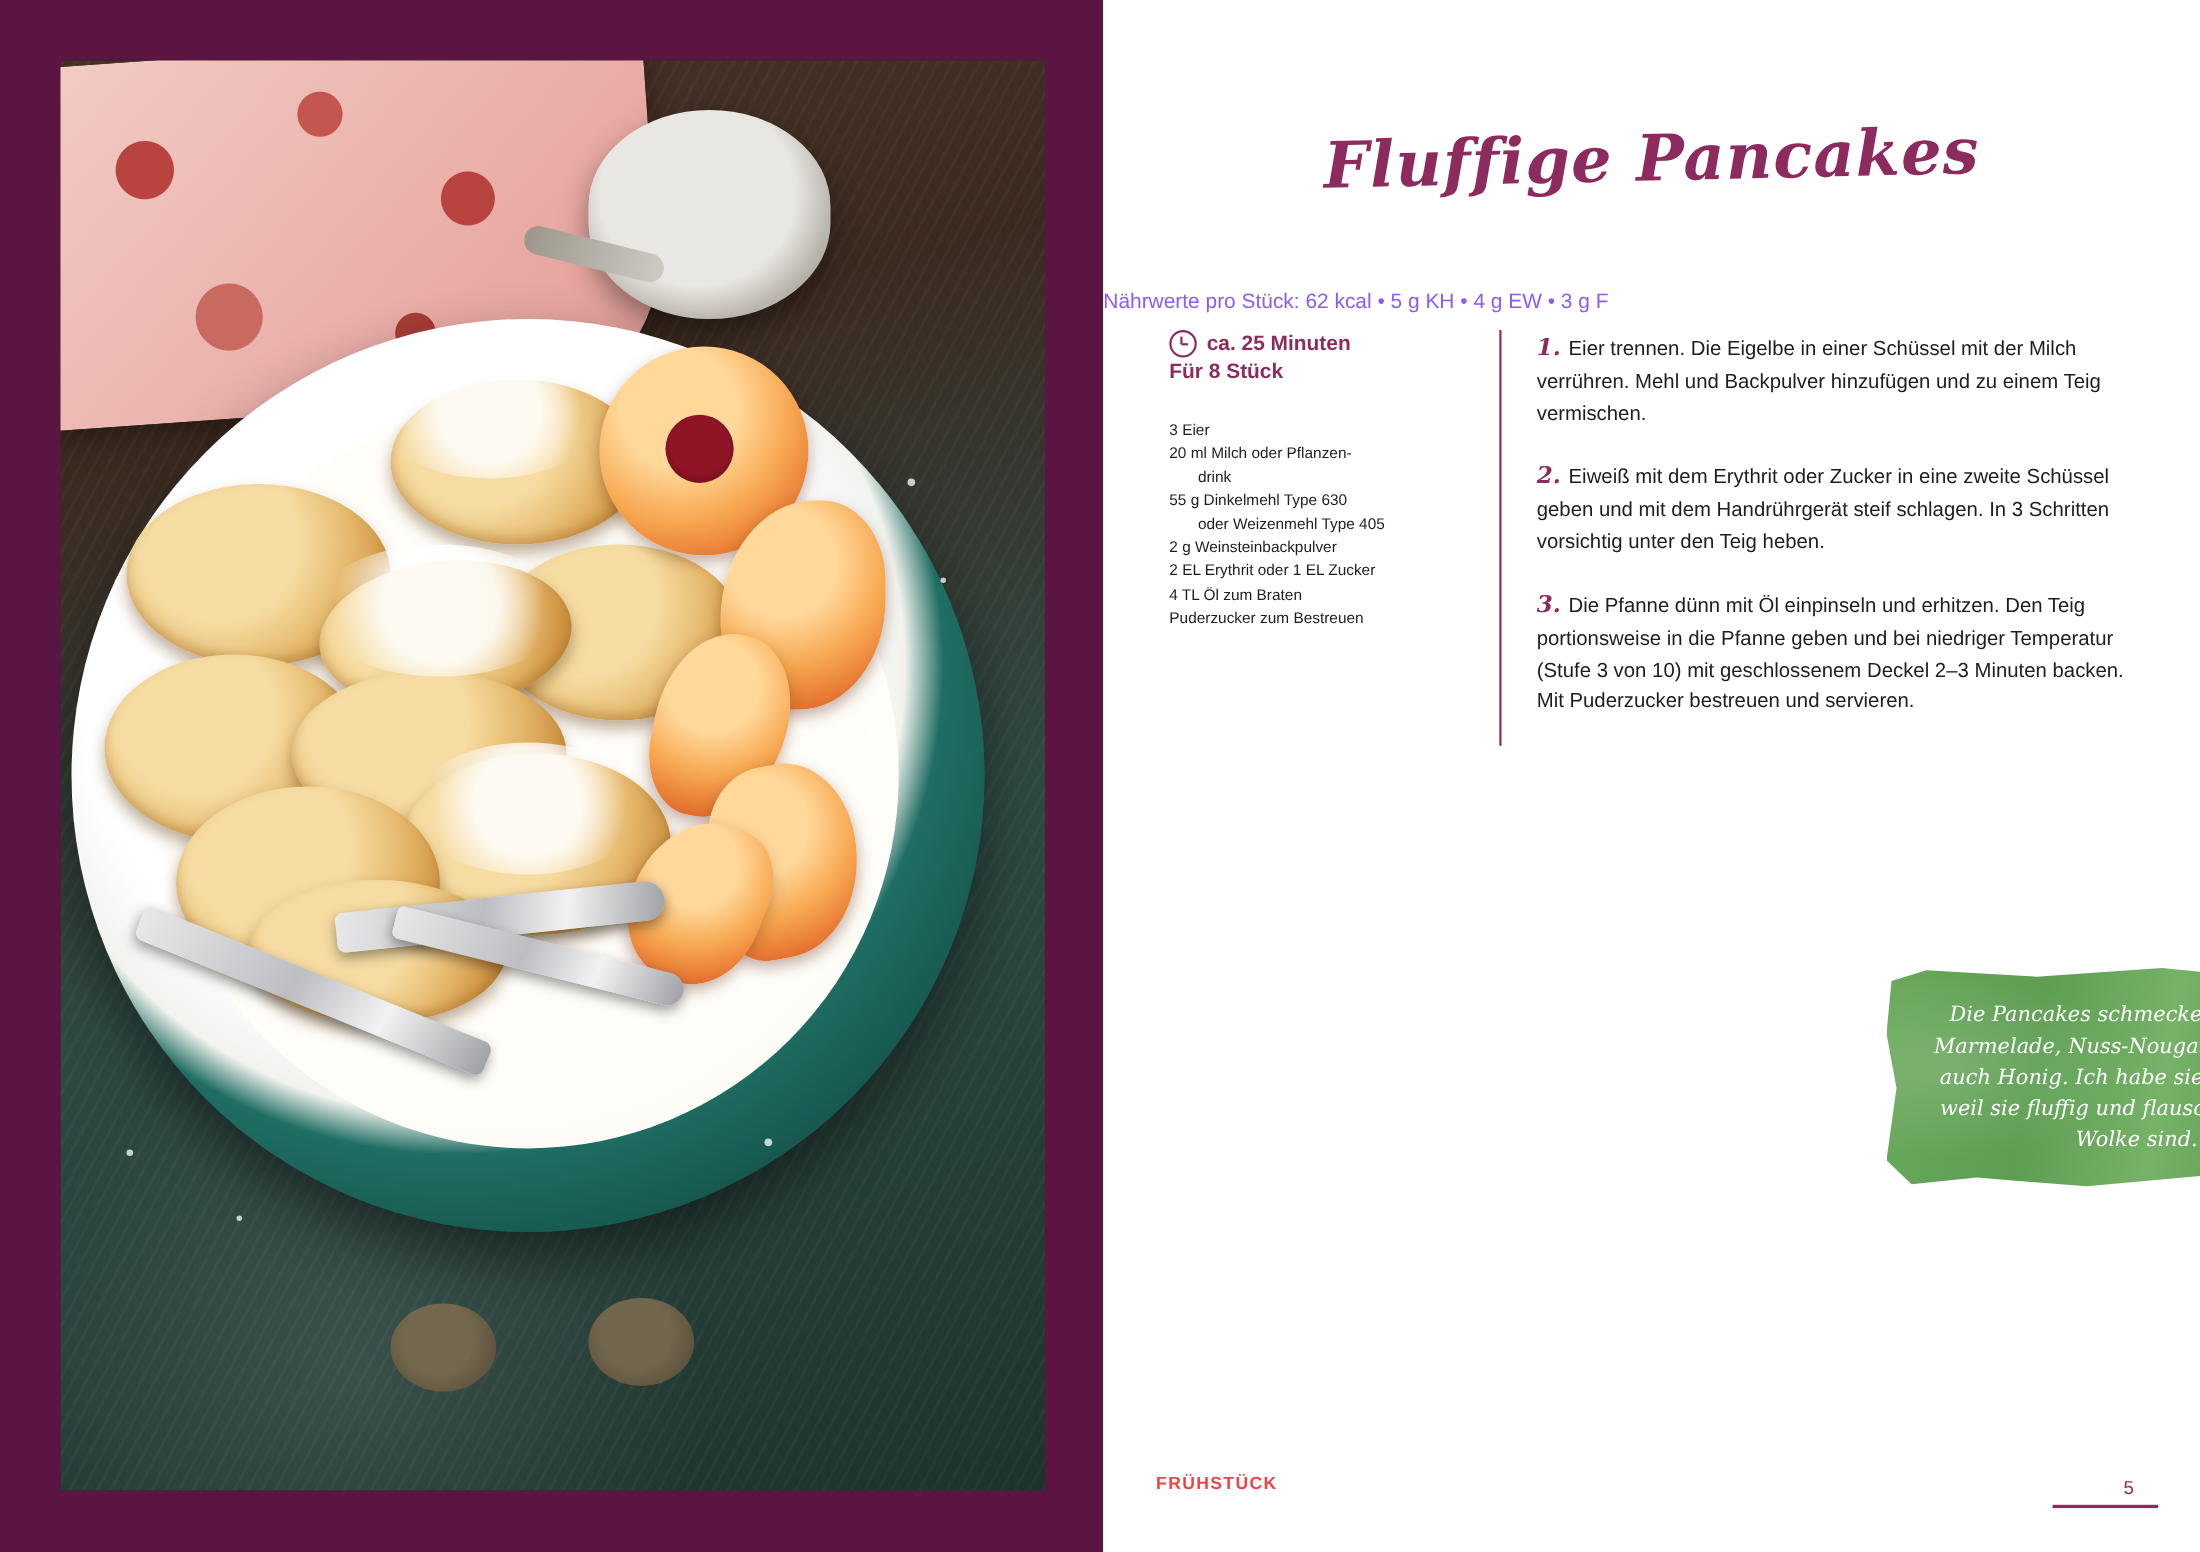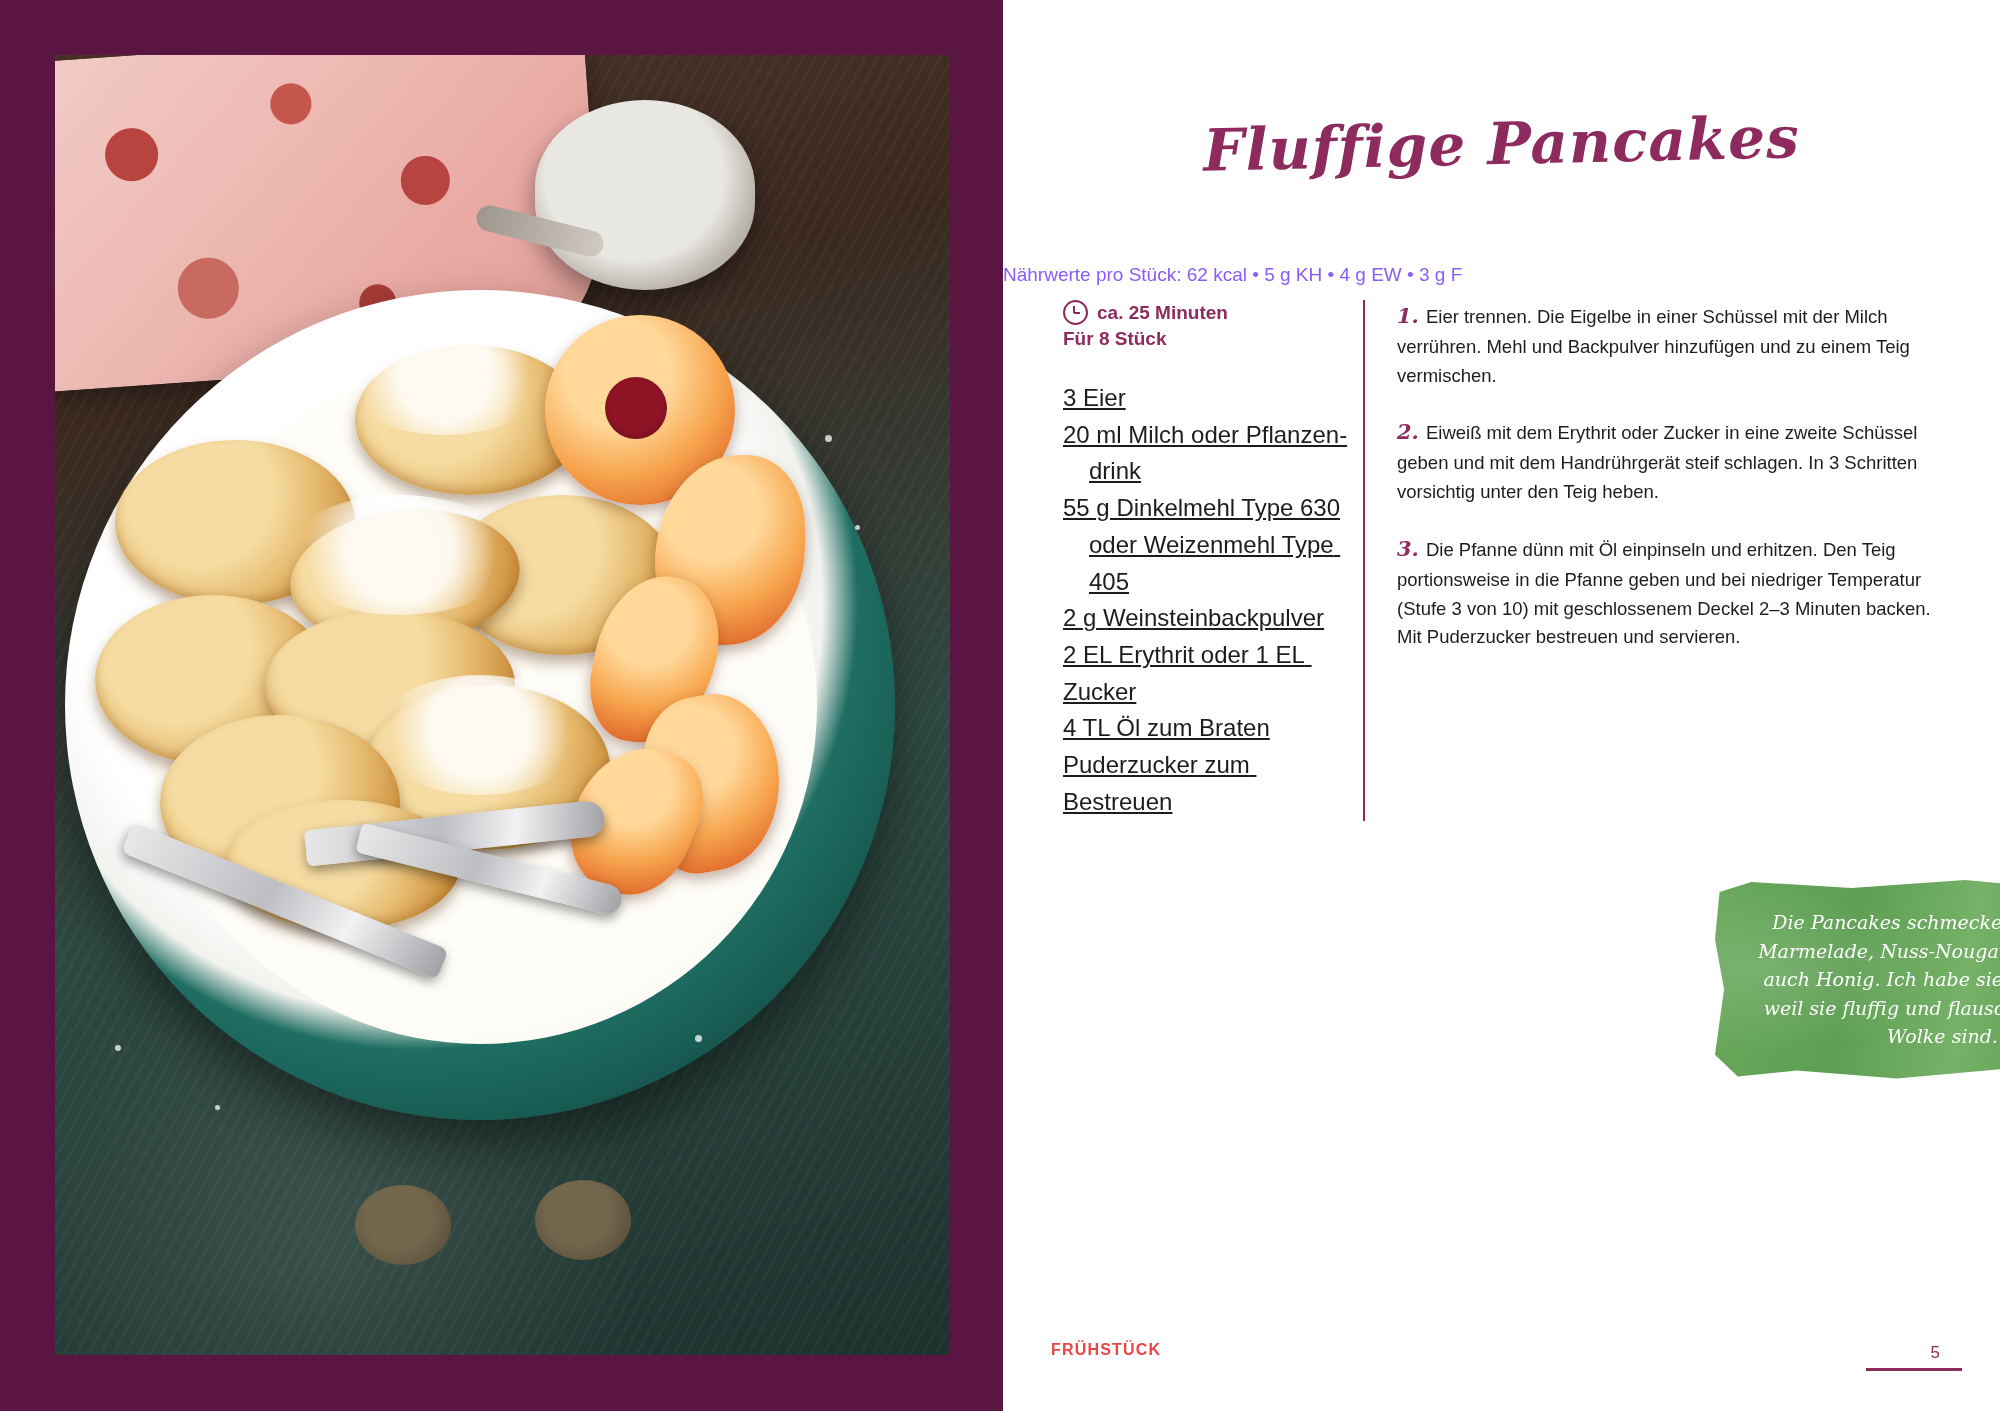--- a/index.html
+++ b/index.html
@@ -134,21 +134,21 @@
   }
   .col-left{width:300px;flex:0 0 300px;}
   .time-row{display:flex;align-items:center;gap:9px;color:#8d2b5f;font-weight:bold;font-size:19px;}
   .clock{
     width:21px;height:21px;border:2px solid #8d2b5f;border-radius:50%;
     position:relative;flex:0 0 21px;
   }
   .clock:before{content:"";position:absolute;left:8px;top:4px;width:2px;height:7px;background:#8d2b5f;}
   .clock:after{content:"";position:absolute;left:9px;top:10px;width:6px;height:2px;background:#8d2b5f;}
   .portion{color:#8d2b5f;font-weight:bold;font-size:19px;margin-top:3px;}
-  .ingredients{margin-top:30px;font-size:24px;line-height:1.53;color:#1d1d1d;text-decoration:underline;}
+  .ingredients{margin-top:30px;font-size:14px;line-height:1.53;color:#1d1d1d;}
   .ingredients div{white-space:pre-wrap;}
   .ing-indent{padding-left:26px;}
   .col-right{
     flex:1;border-left:2px solid #8d2b5f;padding-left:32px;
   }
   .step{font-size:18.5px;line-height:1.56;color:#1d1d1d;margin-bottom:26px;}
   .step-num{
     font-family:"DejaVu Serif", serif;font-style:italic;font-weight:700;
     color:#8d2b5f;font-size:21px;margin-right:7px;
   }

